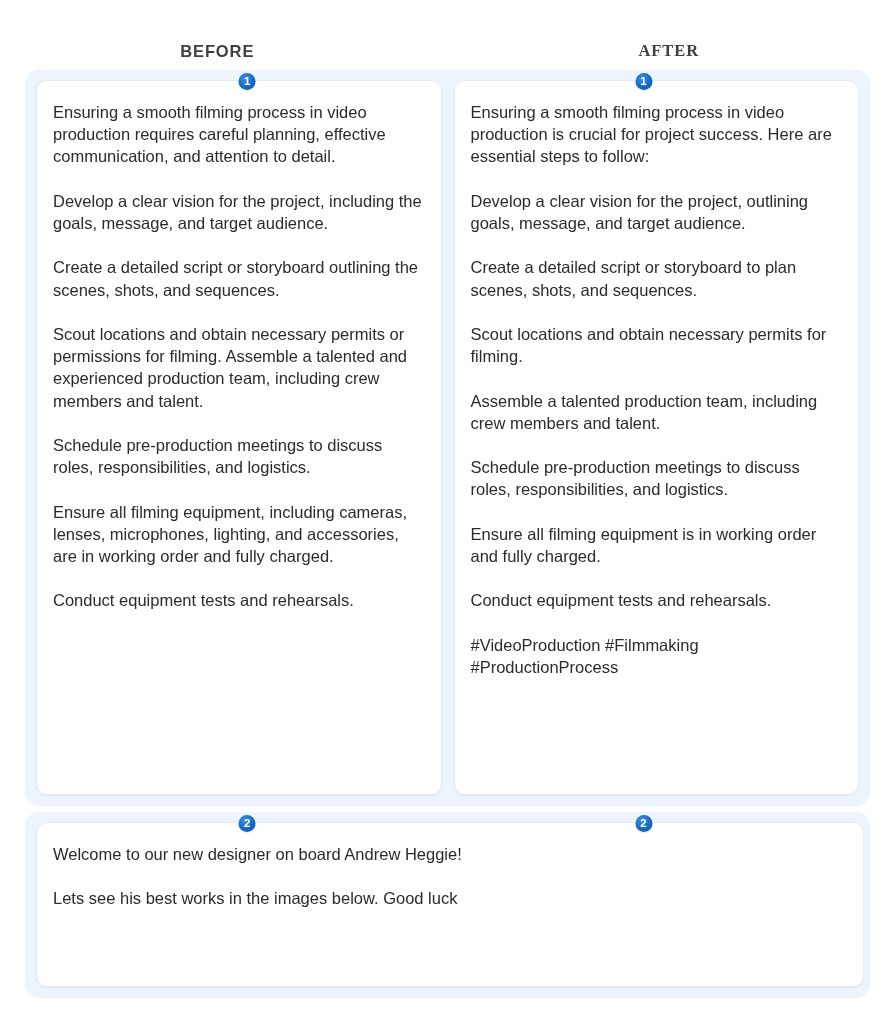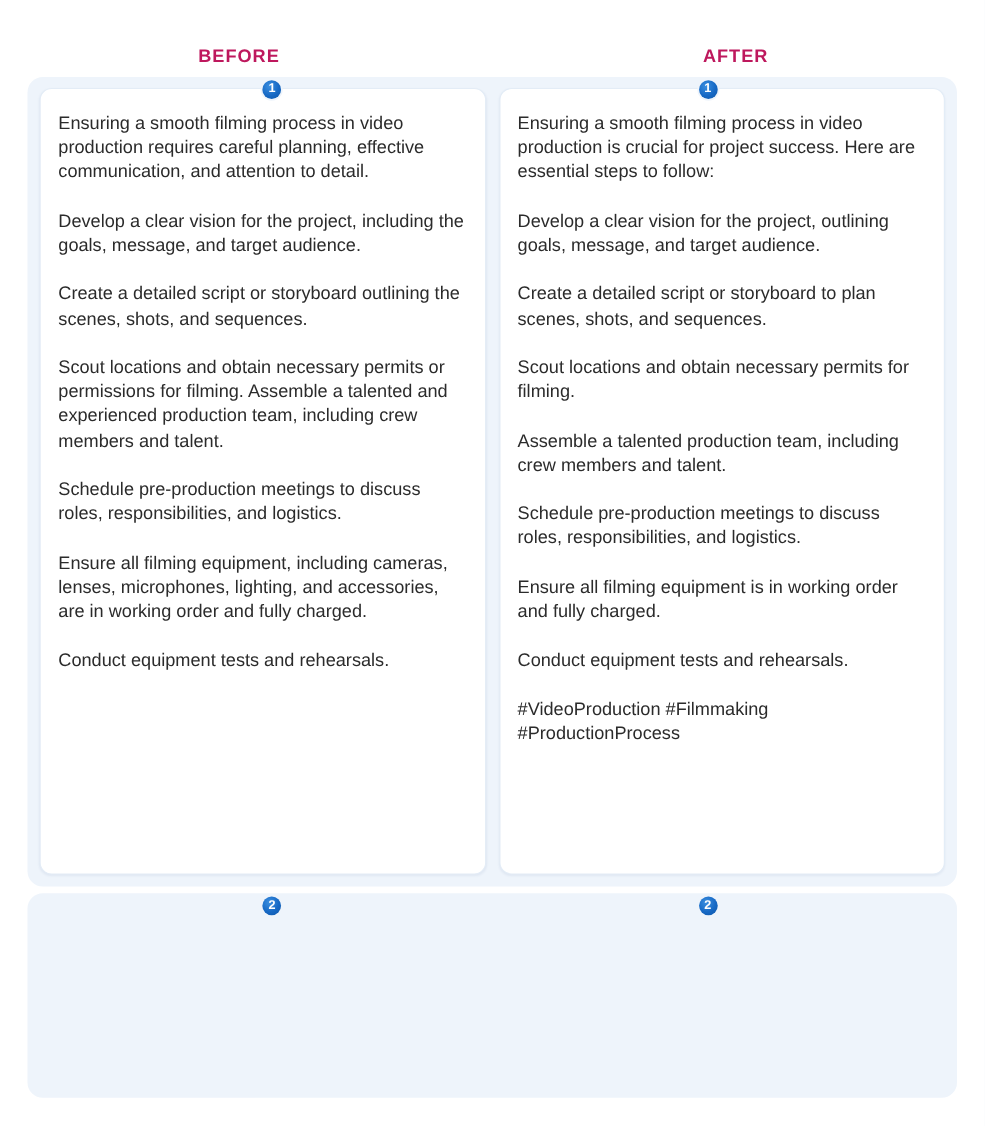--- a/index.html
+++ b/index.html
@@ -33,26 +33,26 @@
   }
   .header-cell {
     flex: 1 1 50%;
     display: flex;
     align-items: center;
     justify-content: center;
     padding-top: 32px;
     box-sizing: border-box;
   }
   .header-cell.left  { padding-right: 13px; }
-  .header-cell.right { padding-right: 5px; }
+  .header-cell.right { padding-right: 5px; font-family: Liberation Serif, serif; }
   .header-label {
     font-size: 16.5px;
     font-weight: bold;
     letter-spacing: 0.9px;
-    color: #be185d;
+    color: #404040;
   }
 
   
   .row {
     position: absolute;
     left: 25px;
     width: 845px;
     background: #eef4fb;
     border-radius: 14px;
     box-sizing: border-box;
@@ -175,16 +175,23 @@
 #VideoProduction #Filmmaking #ProductionProcess</div>
         </div>
       </div>
     </div>
   </div>
 
   <div class="row row-2">
     <div class="badge badge-left">2</div>
     <div class="badge badge-right">2</div>
     <div class="row-inner">
+      <div class="cell left">
+        <div class="card">
+          <div class="card-body">Welcome to our new designer on board Andrew Heggie!
+
+Lets see his best works in the images below. Good luck</div>
+        </div>
+      </div>
     </div>
   </div>
 
 </div>
 
 </body></html>

